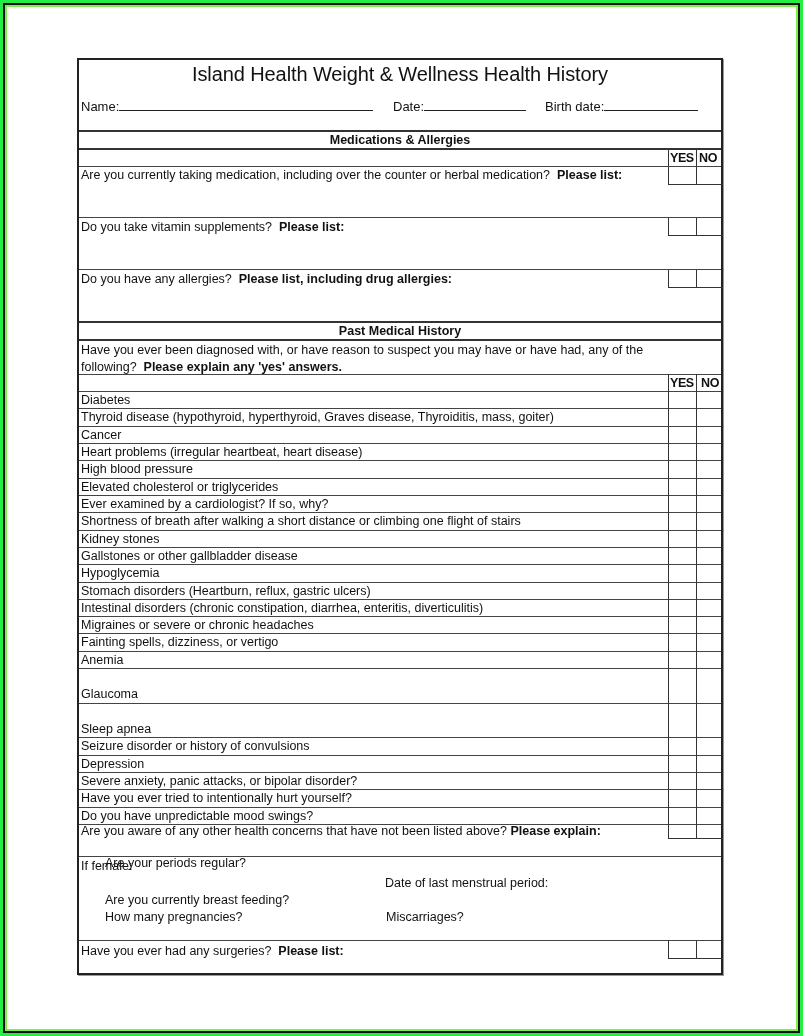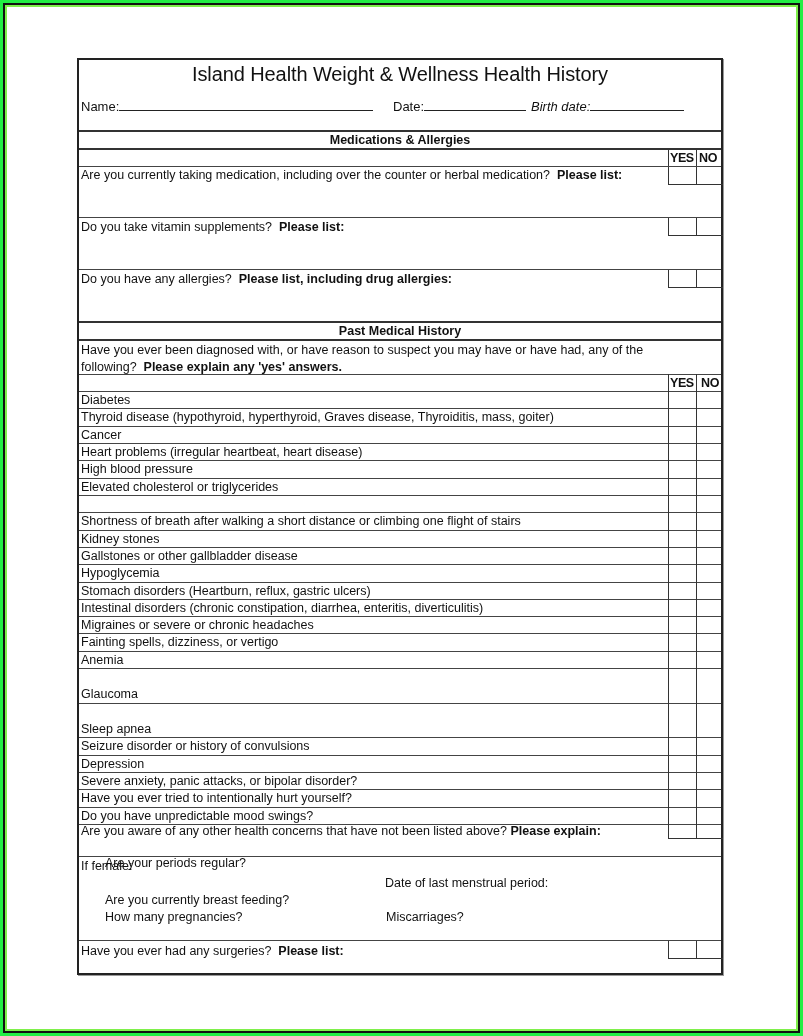--- a/index.html
+++ b/index.html
@@ -74,21 +74,21 @@
 <div class="form">
 
   <div class="title">Island Health Weight &amp; Wellness Health History</div>
 
   <div class="field-line" style="left:2px;">
     <span>Name:</span><span class="blank" style="width:254px;"></span>
   </div>
   <div class="field-line" style="left:314px;">
     <span>Date:</span><span class="blank" style="width:102px;"></span>
   </div>
-  <div class="field-line" style="left:452px;font-style:italic;">
+  <div class="field-line" style="left:466px;">
     <span>Birth date:</span><span class="blank" style="width:94px;"></span>
   </div>
 
   <div class="hline" style="top:70px;"></div>
   <div class="section-title" style="top:73px;">Medications &amp; Allergies</div>
   <div class="hline" style="top:88px;"></div>
 
   <div class="vline" style="left:589px; top:90px; height:18px;"></div>
   <div class="vline" style="left:617px; top:90px; height:18px;"></div>
   <div class="yn-head" style="left:591px; top:91px;">YES</div>
@@ -153,20 +153,21 @@
         <span class="label">High blood pressure</span>
         <span class="abs" style="left: 589px; top: 0px; width: 28px; height: 100%;"></span>
         <span class="abs" style="left: 617px; top: 0px; width: 27px; height: 100%;"></span>
       </div>
       <div class="row" style="top: 86.6px; height: 17.32px;">
         <span class="label">Elevated cholesterol or triglycerides</span>
         <span class="abs" style="left: 589px; top: 0px; width: 28px; height: 100%;"></span>
         <span class="abs" style="left: 617px; top: 0px; width: 27px; height: 100%;"></span>
       </div>
       <div class="row" style="top: 103.92px; height: 17.32px;">
+        <span class="label">Ever examined by a cardiologist?   If so, why?</span>
         <span class="abs" style="left: 589px; top: 0px; width: 28px; height: 100%;"></span>
         <span class="abs" style="left: 617px; top: 0px; width: 27px; height: 100%;"></span>
       </div>
       <div class="row" style="top: 121.24px; height: 17.32px;">
         <span class="label">Shortness of breath after walking a short distance or climbing one flight of stairs</span>
         <span class="abs" style="left: 589px; top: 0px; width: 28px; height: 100%;"></span>
         <span class="abs" style="left: 617px; top: 0px; width: 27px; height: 100%;"></span>
       </div>
       <div class="row" style="top: 138.56px; height: 17.32px;">
         <span class="label">Kidney stones</span>

